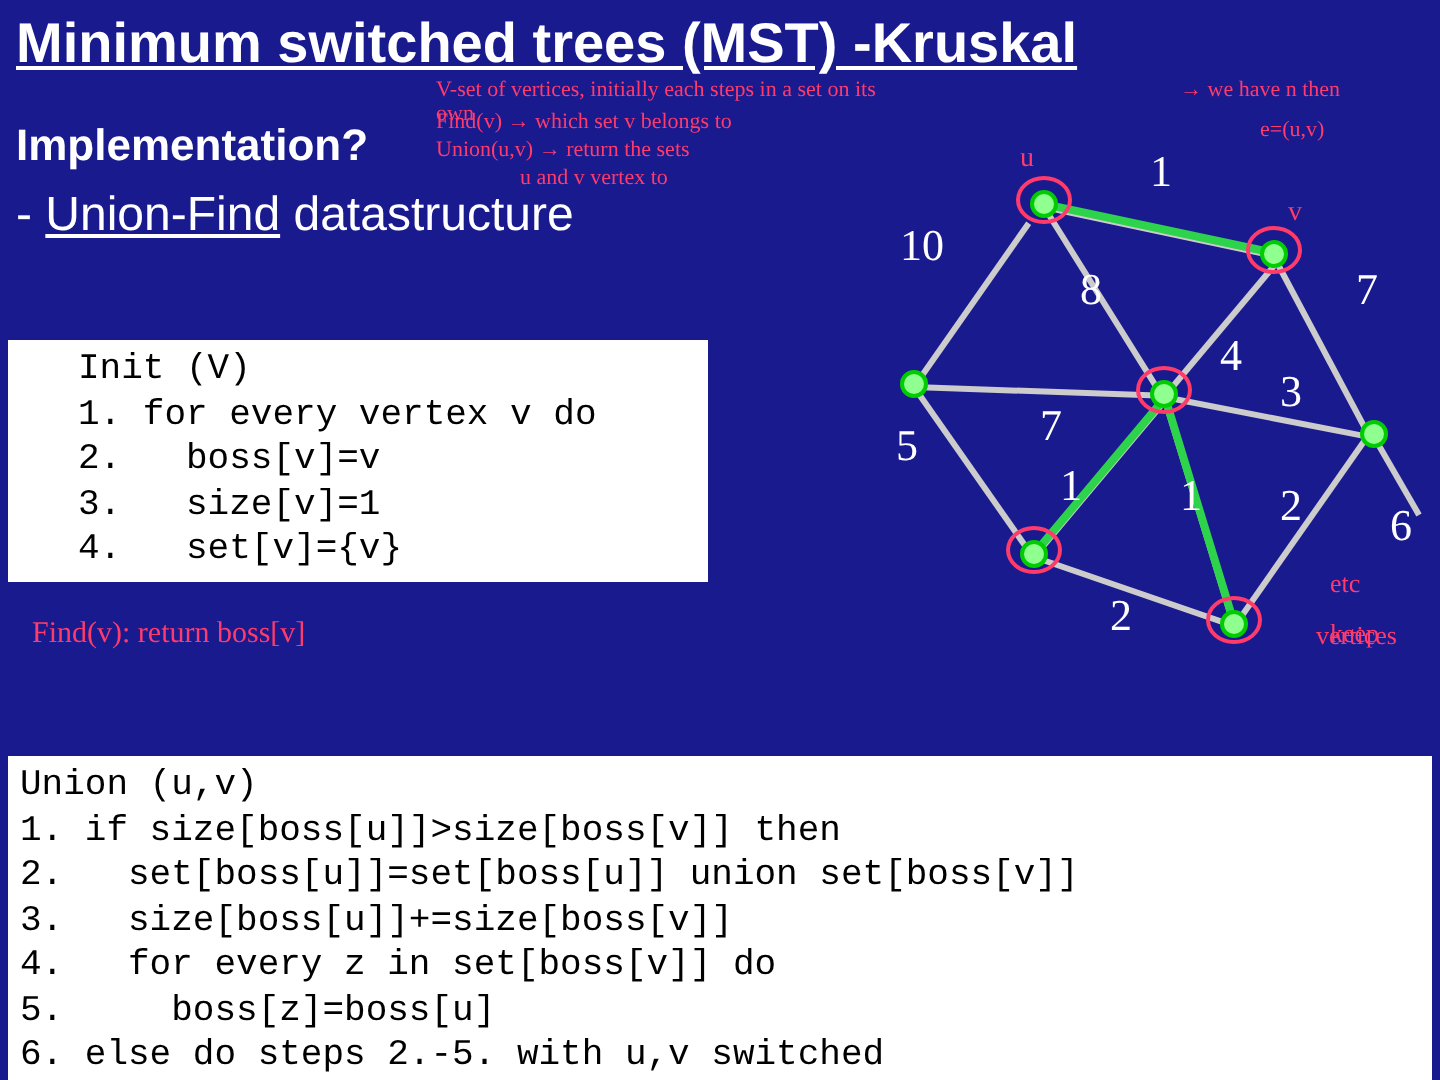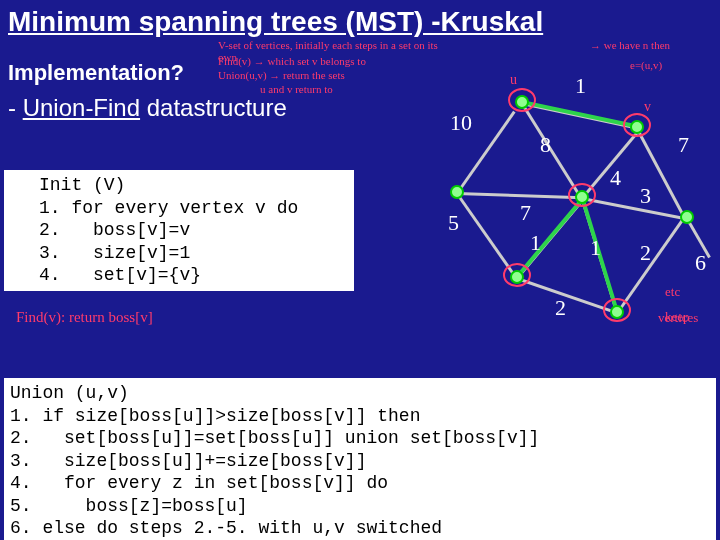--- a/index.html
+++ b/index.html
@@ -86,32 +86,32 @@
     position: absolute;
     height: 4px;
     background: #2dd44b;
     border-radius: 2px;
     transform-origin: left center;
   }
 </style>
 </head>
 <body>
 
-<div class="title">Minimum spanning trees (MST) -Kruskal</div>
+<div class="title">Minimum switched trees (MST) -Kruskal</div>
 
 <div class="subhead">Implementation?</div>
 
 <div class="subhead2">
   <span>- </span><span class="ul">Union-Find</span><span> datastructure</span>
 </div>
 
 <div class="hand small" style="left:218px; top:40px; width:230px;">V-set of vertices, initially each steps in a set on its own</div>
 <div class="hand small" style="left:218px; top:56px;">Find(v) → which set v belongs to</div>
 <div class="hand small" style="left:218px; top:70px;">Union(u,v) → return the sets</div>
-<div class="hand small" style="left:260px; top:84px;">u and v return to</div>
+<div class="hand small" style="left:260px; top:84px;">u and v vertex to</div>
 <div class="hand small" style="left:590px; top:40px;">→ we have n then</div>
 <div class="hand small" style="left:630px; top:60px;">e=(u,v)</div>
 
 <div class="codeblock init-block">Init (V)
 1. for every vertex v do
 2.   boss[v]=v
 3.   size[v]=1
 4.   set[v]={v}</div>
 
 <div class="hand find-hand">Find(v):   return boss[v]</div>

